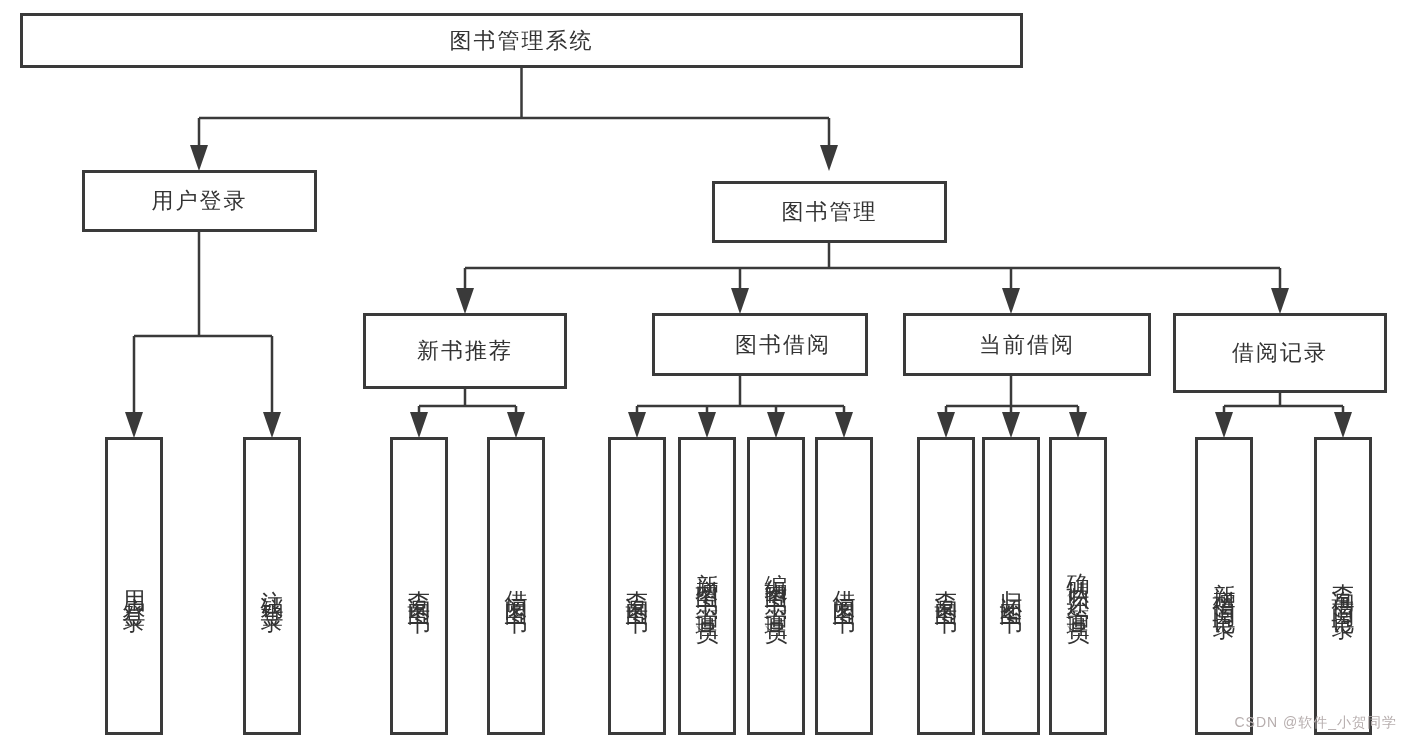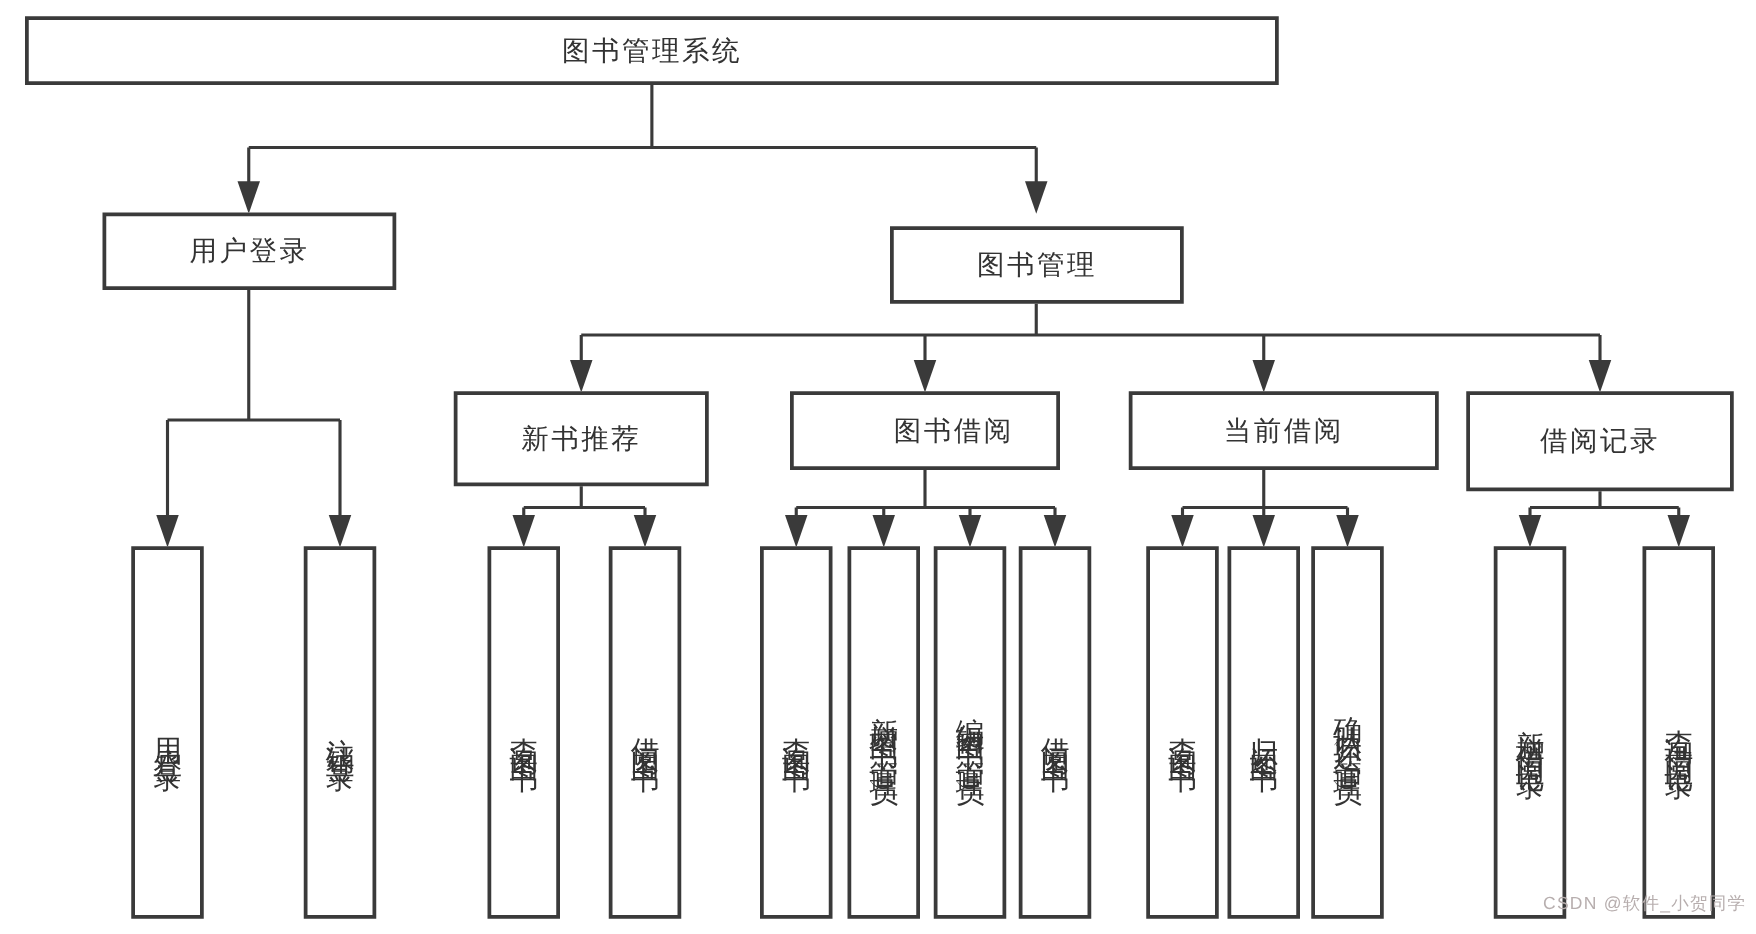--- a/index.html
+++ b/index.html
@@ -103,21 +103,21 @@
       <polygon points="1334,412 1352,412 1343,438"></polygon>
     </g>
   </svg>
 
   <div class="node hbox" style="left:20px; top:13px; width:1003px; height:55px;">图书管理系统</div>
 
   <div class="node hbox" style="left:82px; top:170px; width:235px; height:62px;">用户登录</div>
   <div class="node hbox" style="left:712px; top:170px; width:235px; height:62px;margin-top:11px;">图书管理</div>
 
   <div class="node hbox" style="left:363px; top:313px; width:204px; height:76px;">新书推荐</div>
-  <div class="node hbox" style="left:632px; top:313px; width:216px; height:63px;padding-left:46px;">图书借阅</div>
+  <div class="node hbox" style="left:652px; top:313px; width:216px; height:63px;padding-left:46px;">图书借阅</div>
   <div class="node hbox" style="left:903px; top:313px; width:248px; height:63px;">当前借阅</div>
   <div class="node hbox" style="left:1173px; top:313px; width:214px; height:80px;">借阅记录</div>
 
   <div class="node vbox" style="left:105px;">用户登录</div>
   <div class="node vbox" style="left:243px;">注销登录</div>
 
   <div class="node vbox" style="left:390px;">查询图书</div>
   <div class="node vbox" style="left:487px;">借阅图书</div>
 
   <div class="node vbox" style="left:608px;">查询图书</div>

